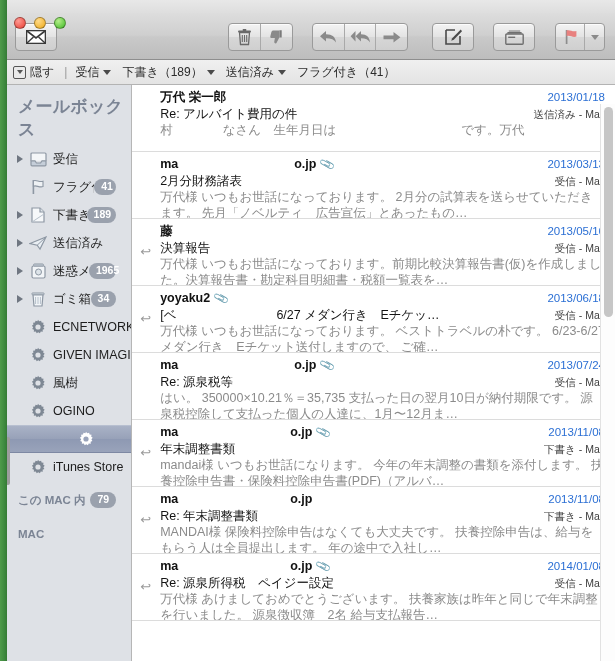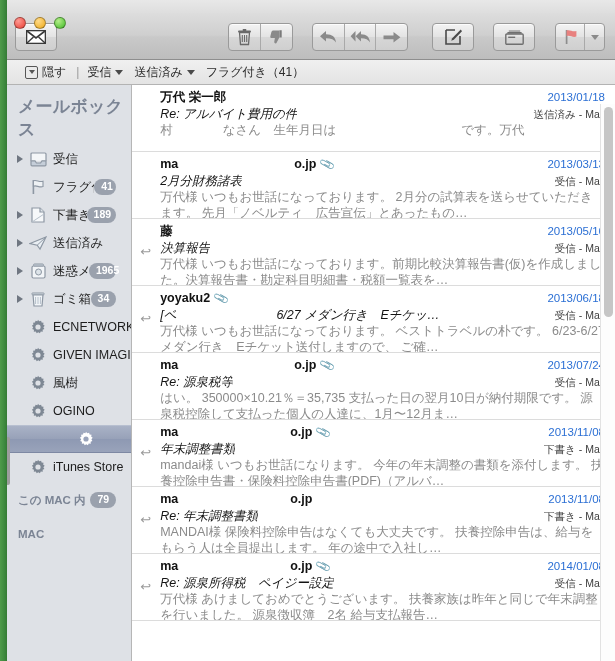--- a/index.html
+++ b/index.html
@@ -81,21 +81,21 @@
 
   .ic { display:block; }
 
   
   .filterbar {
     position: relative;
     height: 25px;
     background: linear-gradient(to bottom,#f0f0f0 0%,#e4e4e4 100%);
     border-bottom: 1px solid #b3b3b3;
     display: flex; align-items: center;
-    padding-left: 16px;
+    padding-left: 4px;
     gap: 0px;
     font-size: 12px;
     color: #2c2c2c;
   }
   .fb-item {
     display: flex; align-items: center; gap: 4px;
     padding: 0 9px 0 2px;
     height: 100%;
     white-space: nowrap;
   }
@@ -247,21 +247,20 @@
   }
   .msg-line2 {
     display:flex; align-items:baseline;
     font-size: 12.5px; color: #141414;
     line-height: 16px;
     margin-top: 1px;
   }
   .msg-subject {
     white-space: nowrap; overflow: hidden; text-overflow: ellipsis;
     max-width: 290px;
-    font-style: italic;
   }
   .msg-mailbox {
     margin-left: auto;
     font-size: 10.5px;
     color: #3d3d3d;
     white-space: nowrap;
     font-weight: normal;
   }
   .msg-preview {
     font-size: 12.5px;
@@ -397,20 +396,24 @@
         </span>
         <span>隠す</span>
       </div>
       <span class="fb-sep">|</span>
 
       <div class="fb-item">
         <span>受信</span>
         <span class="caret-d"></span>
       </div>
       <div class="fb-item">
+        <span>下書き（189）</span>
+        <span class="caret-d"></span>
+      </div>
+      <div class="fb-item">
         <span>送信済み</span>
         <span class="caret-d"></span>
       </div>
       <div class="fb-item">
         <span>フラグ付き（41）</span>
       </div>
     </div>
 
     <div class="content">
 

